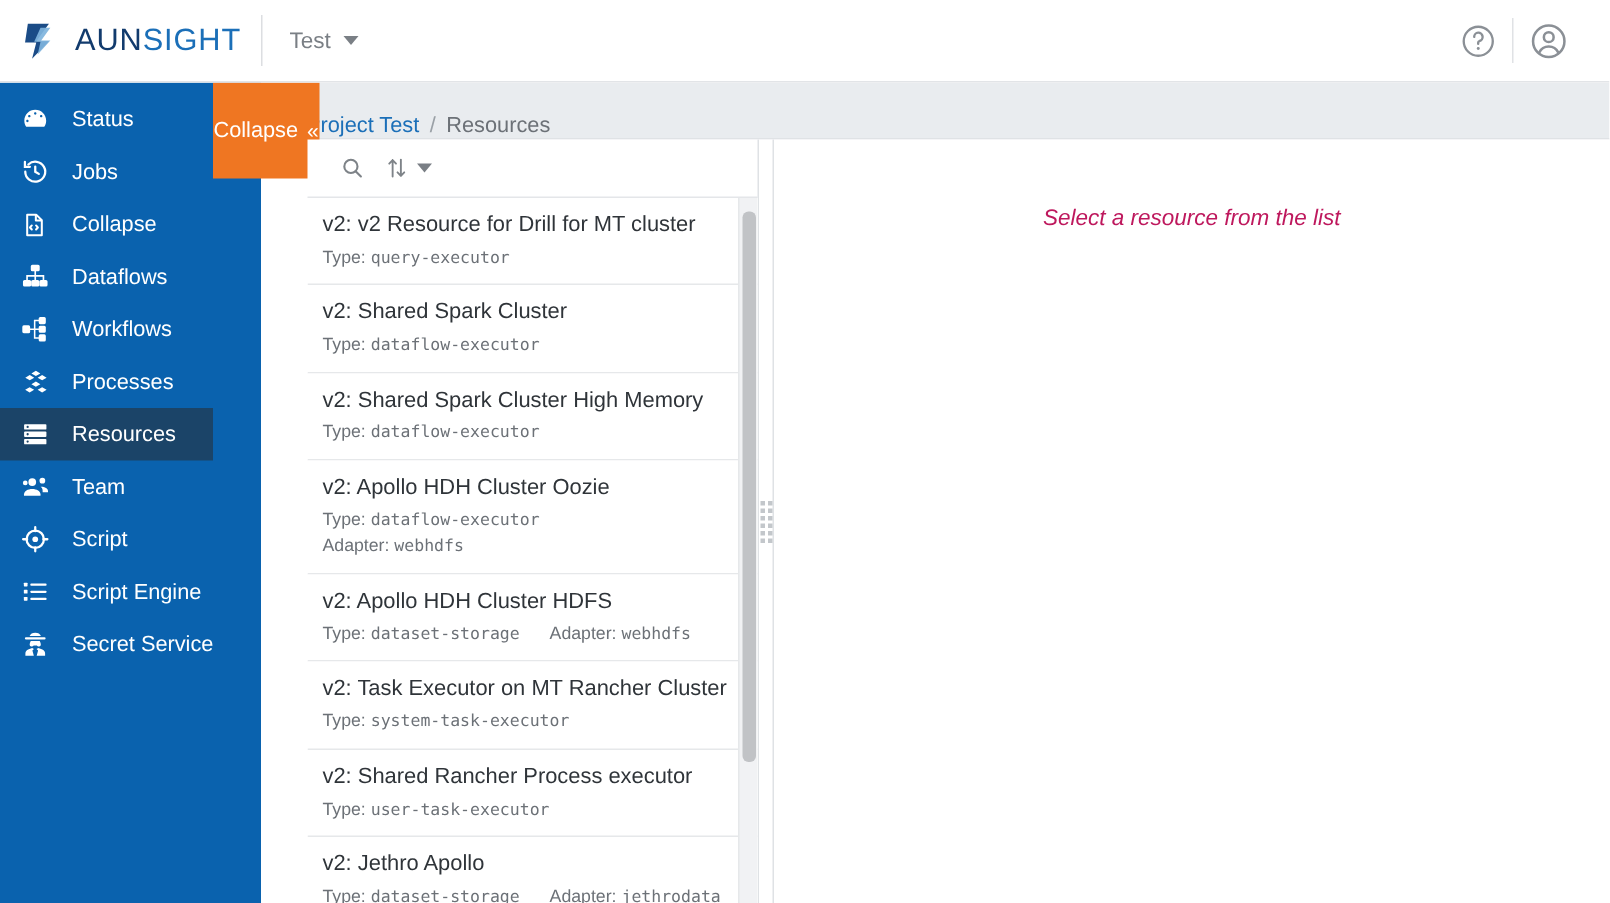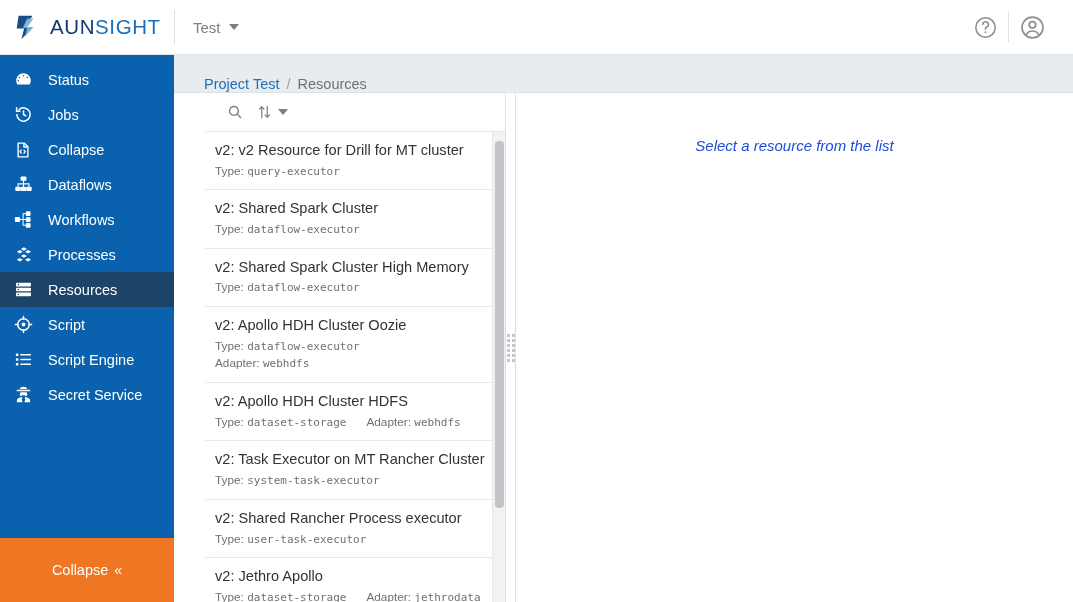--- a/index.html
+++ b/index.html
@@ -46,21 +46,21 @@
   .tb-icon { width: 46px; display: flex; align-items: center; justify-content: center; cursor: pointer; }
   .tb-divider { width: 1px; height: 30px; background: #e0e2e5; }
 
   
   .body { flex: 1 1 auto; display: flex; min-height: 0; }
 
   
   .sidebar {
     width: 174px; min-width: 174px;
     background: #0a62ae;
-    display: flex; flex-direction: column;
+    display: flex; 
     position: relative;
   }
   .nav { padding-top: 7px; }
   .nav-item {
     height: 35px;
     display: flex; align-items: center;
     color: #ffffff; cursor: pointer;
     padding-left: 14px;
   }
   .nav-item.active { background: #1b4468; }
@@ -154,21 +154,21 @@
   .grip i { width: 3px; height: 3px; background: #c3c7cb; display: block; }
 
   
   .detailpane {
     flex: 1 1 auto; min-width: 0;
     display: flex; justify-content: center;
     padding-top: 44px;
     background: #ffffff;
   }
   .placeholder {
-    font-size: 15px; font-style: italic; color: #1d4ed8;
+    font-size: 15px; font-style: italic; color: #be185d;
   }
 </style>
 </head>
 <body>
 
 <div class="app">
 
   <div class="topbar">
 
     <div class="brand">
@@ -287,20 +287,32 @@
               <rect x="2.6" y="9.7" width="18.8" height="4.6" rx="0.8"></rect>
               <rect x="2.6" y="15.9" width="18.8" height="4.6" rx="0.8"></rect>
               <circle cx="5.6" cy="5.8" r="0.95" fill="#1b4468"></circle>
               <circle cx="5.6" cy="12" r="0.95" fill="#1b4468"></circle>
               <circle cx="5.6" cy="18.2" r="0.95" fill="#1b4468"></circle>
             </svg>
           </span>
           <span class="nav-label">Resources</span>
         </div>
 
+        <div class="nav-item">
+          <span class="nav-ico">
+            <svg width="20" height="20" viewBox="0 0 24 24" fill="#fff">
+              <circle cx="9" cy="7.6" r="3.1"></circle>
+              <circle cx="17.1" cy="6.5" r="2.3"></circle>
+              <circle cx="3.4" cy="8.3" r="1.9"></circle>
+              <path d="M2.4 17.4c0-2.6 3-4.3 6.6-4.3s6.6 1.7 6.6 4.3v1.1H2.4z"></path>
+              <path d="M16.2 11.4c2.9 0 5.4 1.3 5.4 3.3v1.1h-4.3v-1.2c0-1.3-.5-2.4-1.6-3.2z"></path>
+            </svg>
+          </span>
+          <span class="nav-label">Team</span>
+        </div>
 
         <div class="nav-item">
           <span class="nav-ico">
             <svg width="19" height="19" viewBox="0 0 24 24" fill="none" stroke="#fff" stroke-width="1.9" stroke-linecap="round">
               <circle cx="12" cy="12" r="7.3"></circle>
               <circle cx="12" cy="12" r="2.4" fill="#fff" stroke="none"></circle>
               <path d="M12 1.8v3.4M12 18.8v3.4M1.8 12h3.4M18.8 12h3.4"></path>
             </svg>
           </span>
           <span class="nav-label">Script</span>

